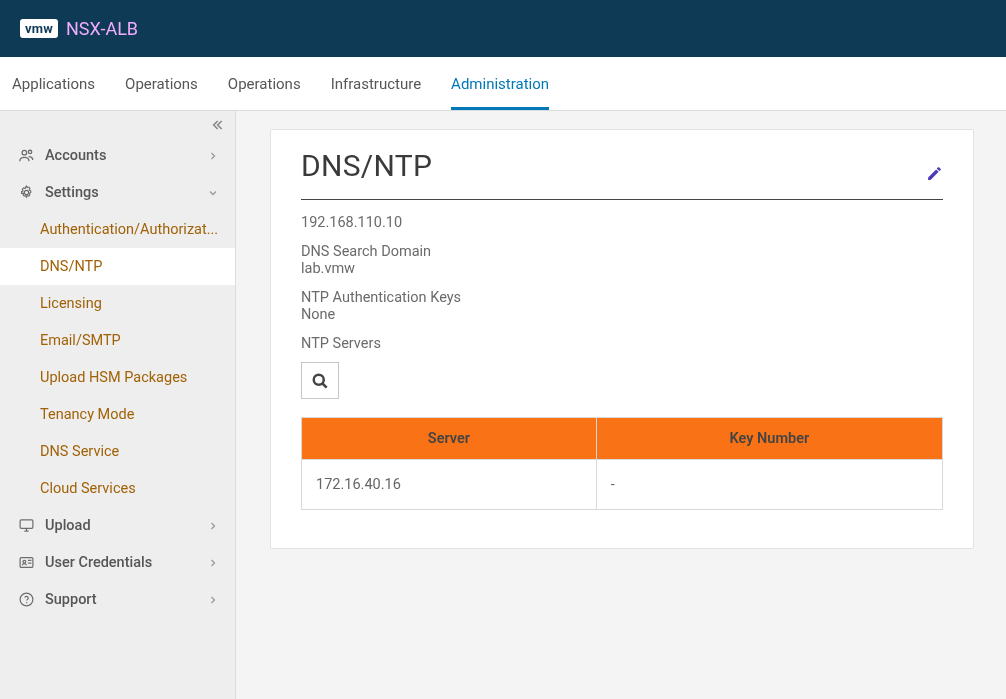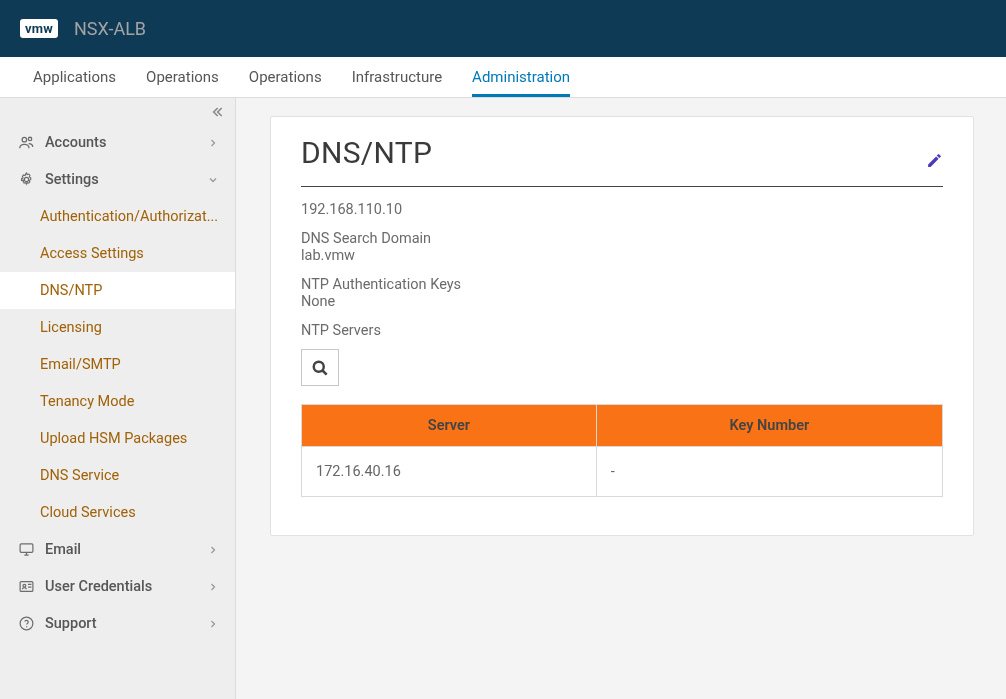--- a/index.html
+++ b/index.html
@@ -20,36 +20,36 @@
     align-items: center;
     padding: 0 20px;
   }
   .logo-box {
     background: #ffffff;
     color: #0e3a55;
     font-weight: 700;
     font-size: 13px;
     border-radius: 3px;
     padding: 2px 5px;
-    margin-right: 16px;
+    margin-right: 8px;
     letter-spacing: 0.2px;
   }
   .product {
-    color: #a3a3a3;
+    color: #f0abfc;
     font-size: 18px;
     font-weight: 400;
   }
   
   .topnav {
     background: #ffffff;
-    height: 41px;
+    height: 54px;
     border-bottom: 1px solid #dcdcdc;
     display: flex;
     align-items: stretch;
-    padding-left: 33px;
+    padding-left: 12px;
     gap: 30px;
   }
   .topnav .tab {
     display: flex;
     align-items: center;
     color: #565656;
     font-size: 15px;
     cursor: pointer;
     border-bottom: 3px solid transparent;
     padding-top: 3px;
@@ -230,36 +230,35 @@
       <svg class="side-icon" viewBox="0 0 24 24" fill="none" stroke="currentColor" stroke-width="1.6">
           <circle cx="12" cy="12" r="3"></circle>
           <path d="M12 2.8l1 2.2 2.3-.7 1.5 1.9-.9 2.2 2.1 1.1v2.4l-2.1 1.1.9 2.2-1.5 1.9-2.3-.7-1 2.2h-0l-1-2.2-2.3.7-1.5-1.9.9-2.2L5 13.2v-2.4l2.1-1.1-.9-2.2 1.5-1.9 2.3.7 1-2.2z"></path>
         </svg>
       <span>Settings</span>
       <svg class="chev" width="12" height="12" viewBox="0 0 24 24" fill="none" stroke="#999" stroke-width="2.5">
           <polyline points="6 9 12 15 18 9"></polyline>
         </svg>
     </div>
     <div class="side-item">Authentication/Authorizat...</div>
-    <div class="side-item">Access Settings</div>
     <div class="side-item active">DNS/NTP</div>
     <div class="side-item">Licensing</div>
     <div class="side-item">Email/SMTP</div>
+    <div class="side-item">Upload HSM Packages</div>
     <div class="side-item">Tenancy Mode</div>
-    <div class="side-item">Upload HSM Packages</div>
     <div class="side-item">DNS Service</div>
     <div class="side-item">Cloud Services</div>
 
 
     <div class="side-group">
       <svg class="side-icon" viewBox="0 0 24 24" fill="none" stroke="currentColor" stroke-width="1.7">
           <rect x="3" y="4" width="18" height="12" rx="1.5"></rect>
           <path d="M9 20h6M12 16v4"></path>
         </svg>
-      <span>Email</span>
+      <span>Upload</span>
       <svg class="chev" width="12" height="12" viewBox="0 0 24 24" fill="none" stroke="#999" stroke-width="2.5">
           <polyline points="9 6 15 12 9 18"></polyline>
         </svg>
     </div>
 
     <div class="side-group">
       <svg class="side-icon" viewBox="0 0 24 24" fill="none" stroke="currentColor" stroke-width="1.7">
           <rect x="3" y="5" width="18" height="14" rx="1.5"></rect>
           <circle cx="9" cy="11" r="2"></circle>
           <path d="M6 16c.6-1.5 1.8-2.3 3-2.3s2.4.8 3 2.3M14 9h5M14 13h5"></path>

